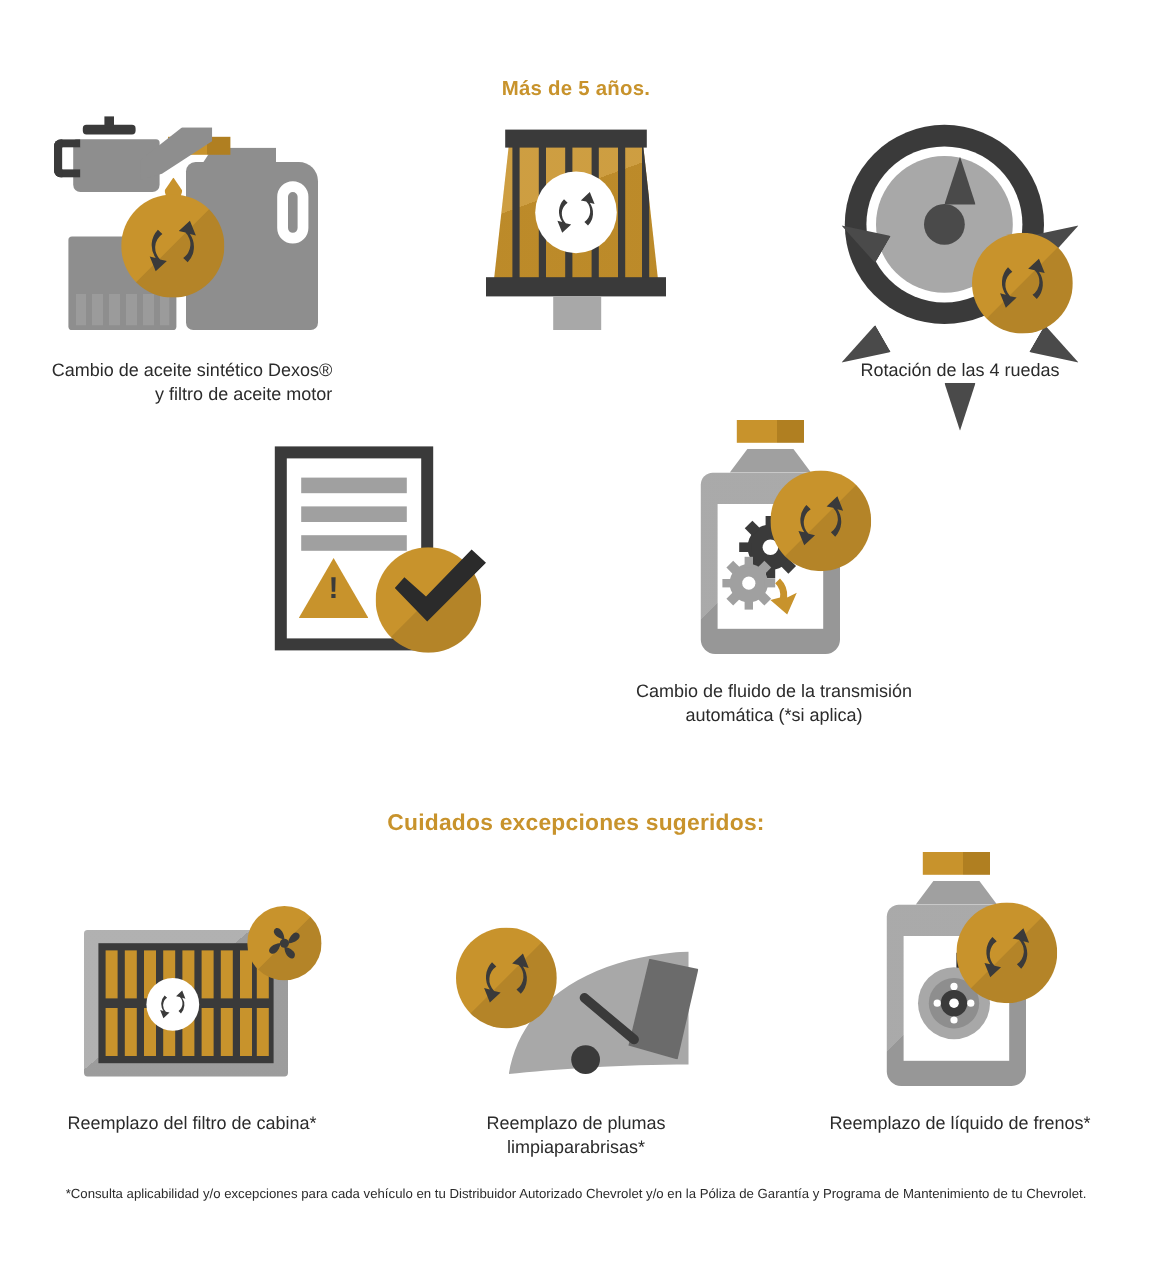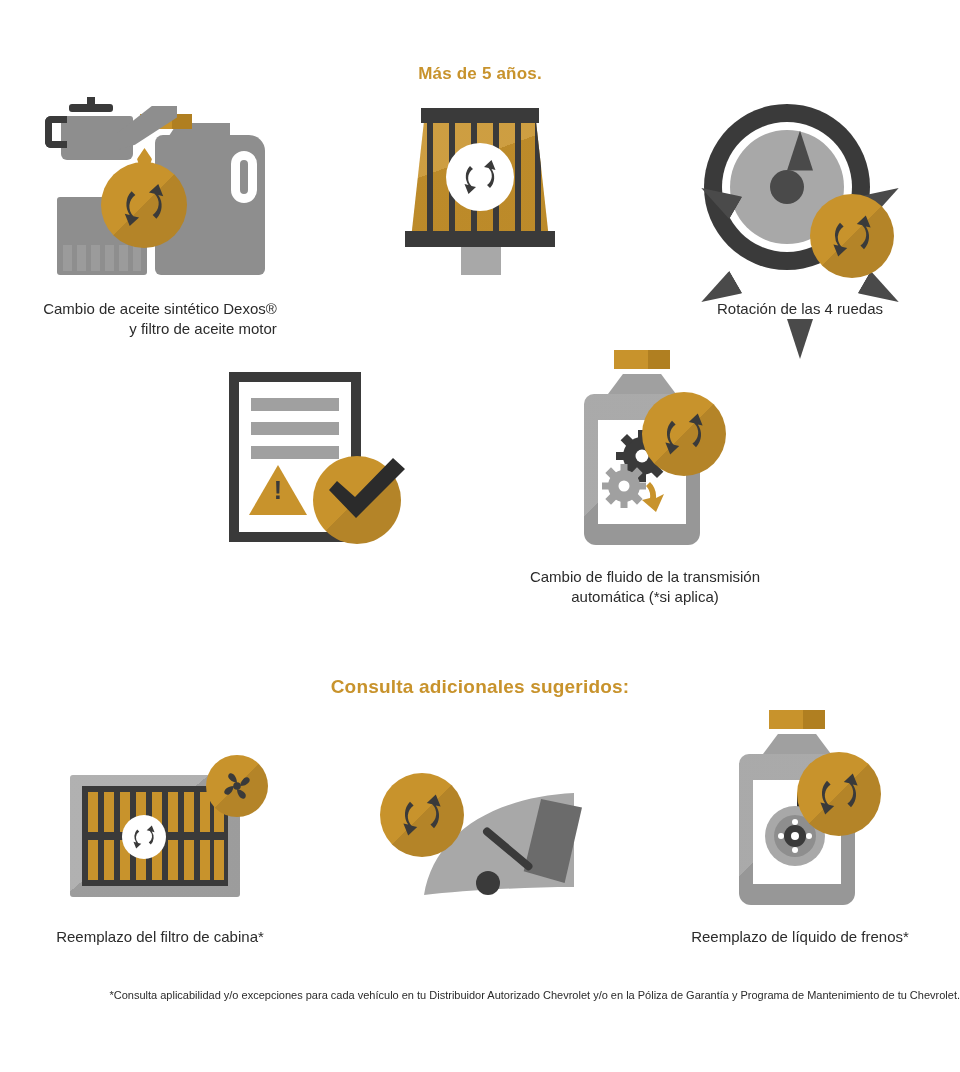--- a/index.html
+++ b/index.html
@@ -209,21 +209,21 @@
   }
   .wp-arm{
     position:absolute;left:104px;top:60px;width:62px;height:8px;background:#3a3a3a;
     transform:rotate(40deg);transform-origin:0 50%;border-radius:4px;
   }
   .wp-pivot{position:absolute;left:96px;top:106px;width:24px;height:24px;border-radius:50%;background:#3a3a3a;}
   .wp-badge{left:0px;top:8px;width:84px;height:84px;}
 
   
   #footnote{
-    position:absolute;left:0;top:989px;width:960px;text-align:right;
+    position:absolute;left:0;top:989px;width:960px;text-align:center;
     font-size:11px;color:#2b2b2b;
   }
 </style>
 </head>
 <body>
 
 <div class="page">
 
   <div id="title-main" class="section-title">Más de 5 años.</div>
 
@@ -366,21 +366,21 @@
               <path d="M70 72 A30 30 0 0 0 73 34 L81 36 L73 16 L58 30 L67 32 A22 22 0 0 1 64 66 Z" fill="#3a3a3a"></path>
             </svg>
           </div>
         </div>
       </div>
       <div class="caption cap-2">Cambio de fluido de la transmisión
 automática (*si aplica)</div>
     </div>
   </div>
 
-  <div id="title-additional" class="section-title">Consulta adicionales sugeridos:</div>
+  <div id="title-additional" class="section-title">Cuidados excepciones sugeridos:</div>
 
   <div class="row" id="row-3">
 
     <div class="cell">
       <div class="art art-3">
         <div class="icon-cabin">
           <div class="cb-frame"></div>
           <div class="cb-inner"></div>
           <div class="cb-pleats">
             <i style="left:6px;  top:6px;"></i>
@@ -430,20 +430,22 @@
           <div class="wp-arm"></div>
           <div class="wp-pivot"></div>
           <div class="badge shaded wp-badge">
             <svg class="recy" width="60" height="60" viewBox="0 0 100 100">
               <path d="M30 28 A30 30 0 0 0 27 66 L19 64 L27 84 L42 70 L33 68 A22 22 0 0 1 36 34 Z" fill="#3a3a3a"></path>
               <path d="M70 72 A30 30 0 0 0 73 34 L81 36 L73 16 L58 30 L67 32 A22 22 0 0 1 64 66 Z" fill="#3a3a3a"></path>
             </svg>
           </div>
         </div>
       </div>
+      <div class="caption cap-3">Reemplazo de plumas
+limpiaparabrisas*</div>
     </div>
 
     <div class="cell">
       <div class="art art-3">
         <div class="icon-bottle">
           <div class="bt-cap"></div>
           <div class="bt-neck"></div>
           <div class="bt-body"></div>
           <div class="bt-label">
             <svg width="88" height="104" viewBox="0 0 88 104">

